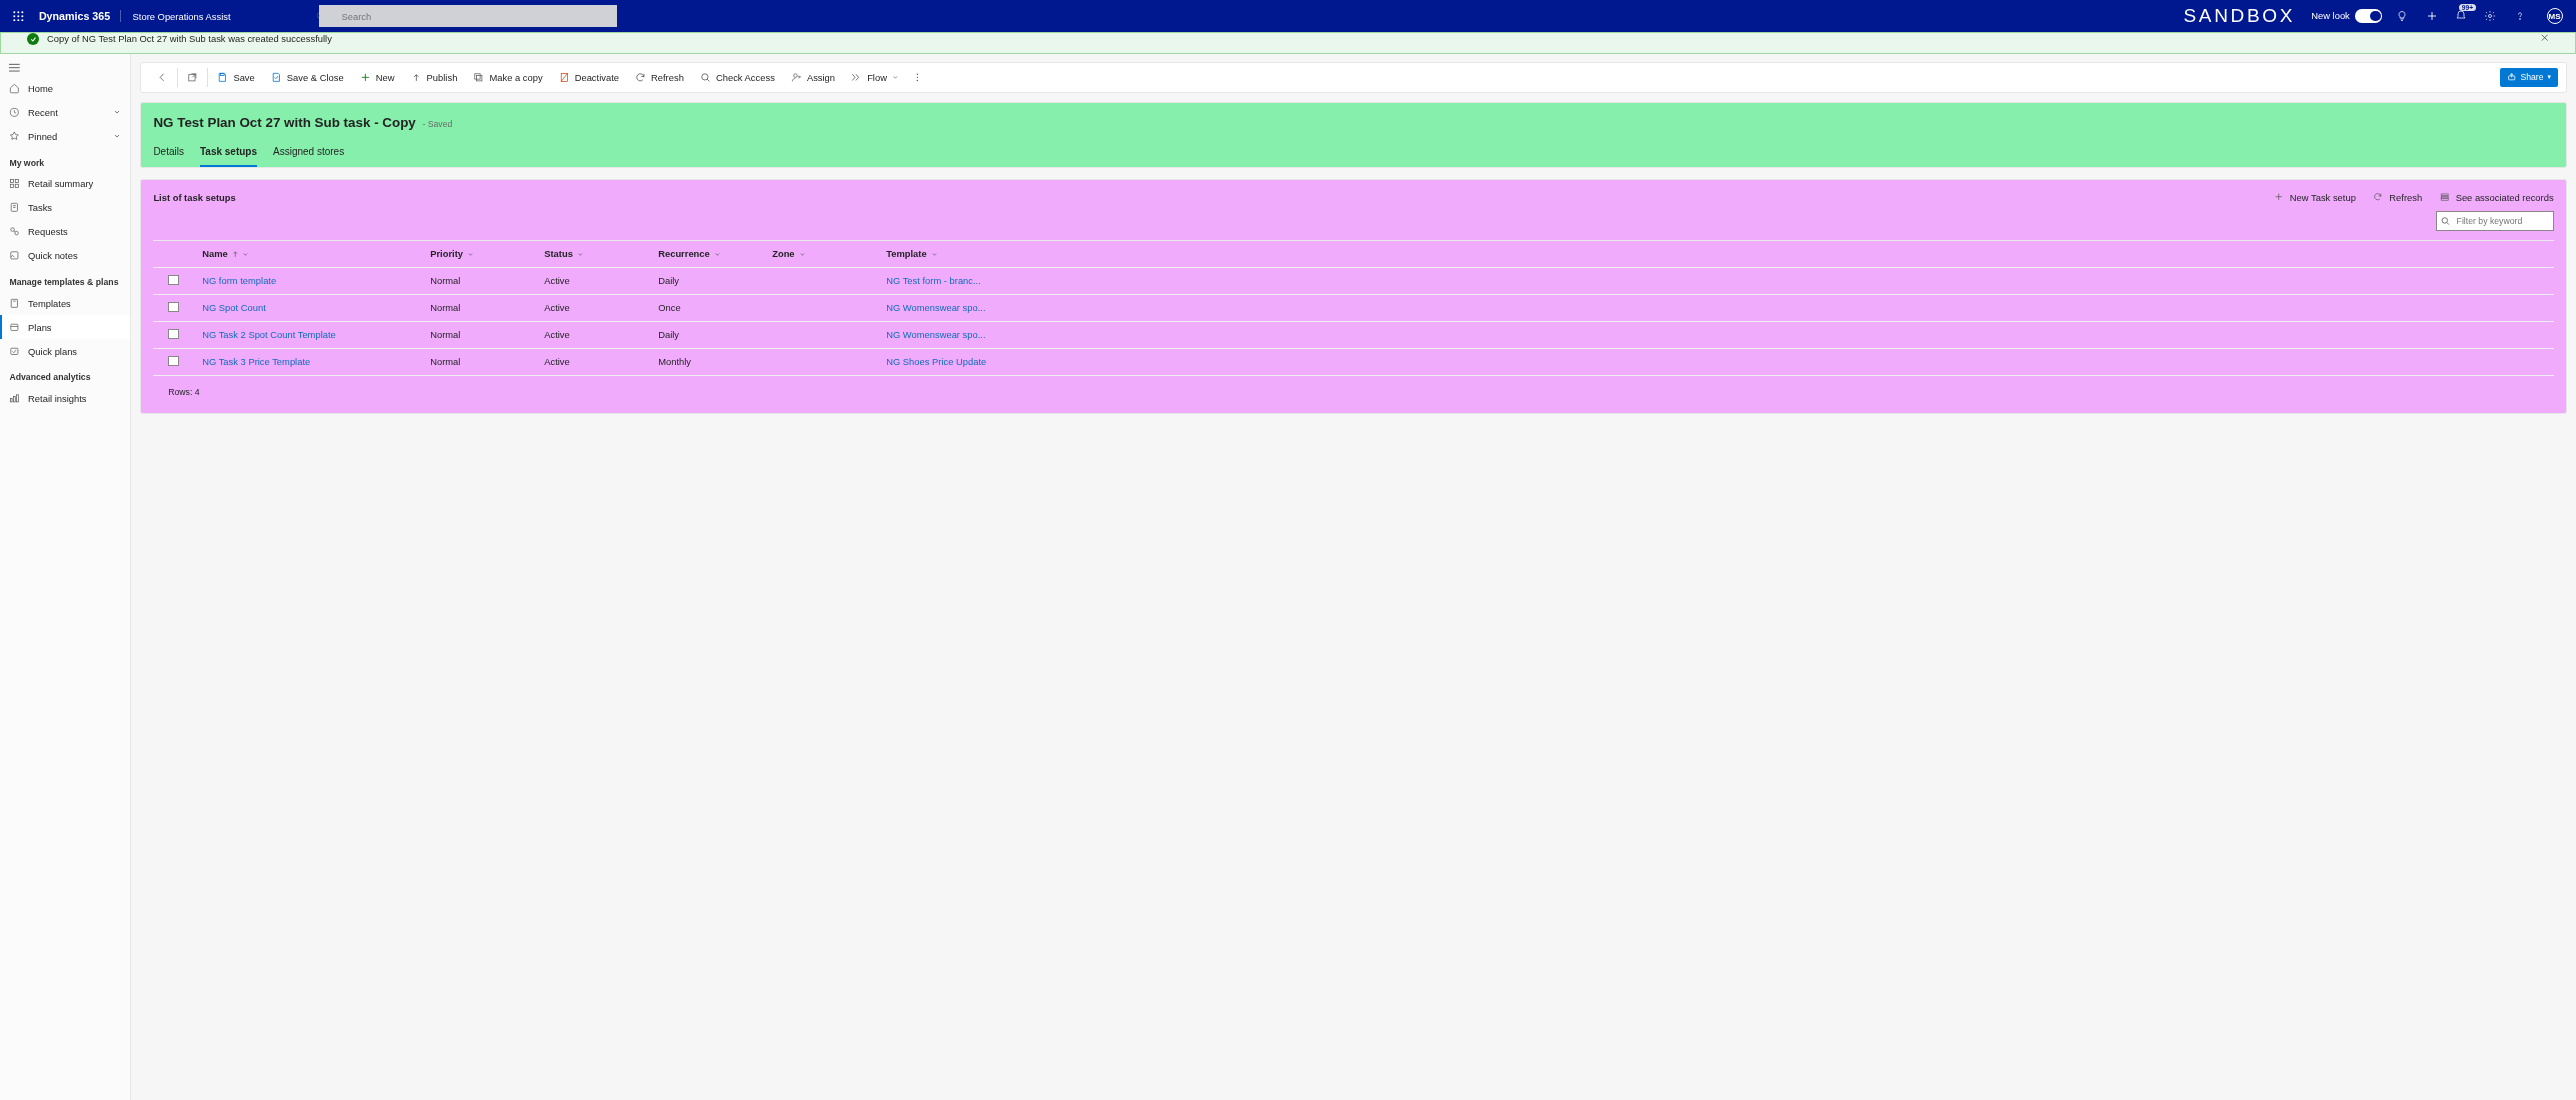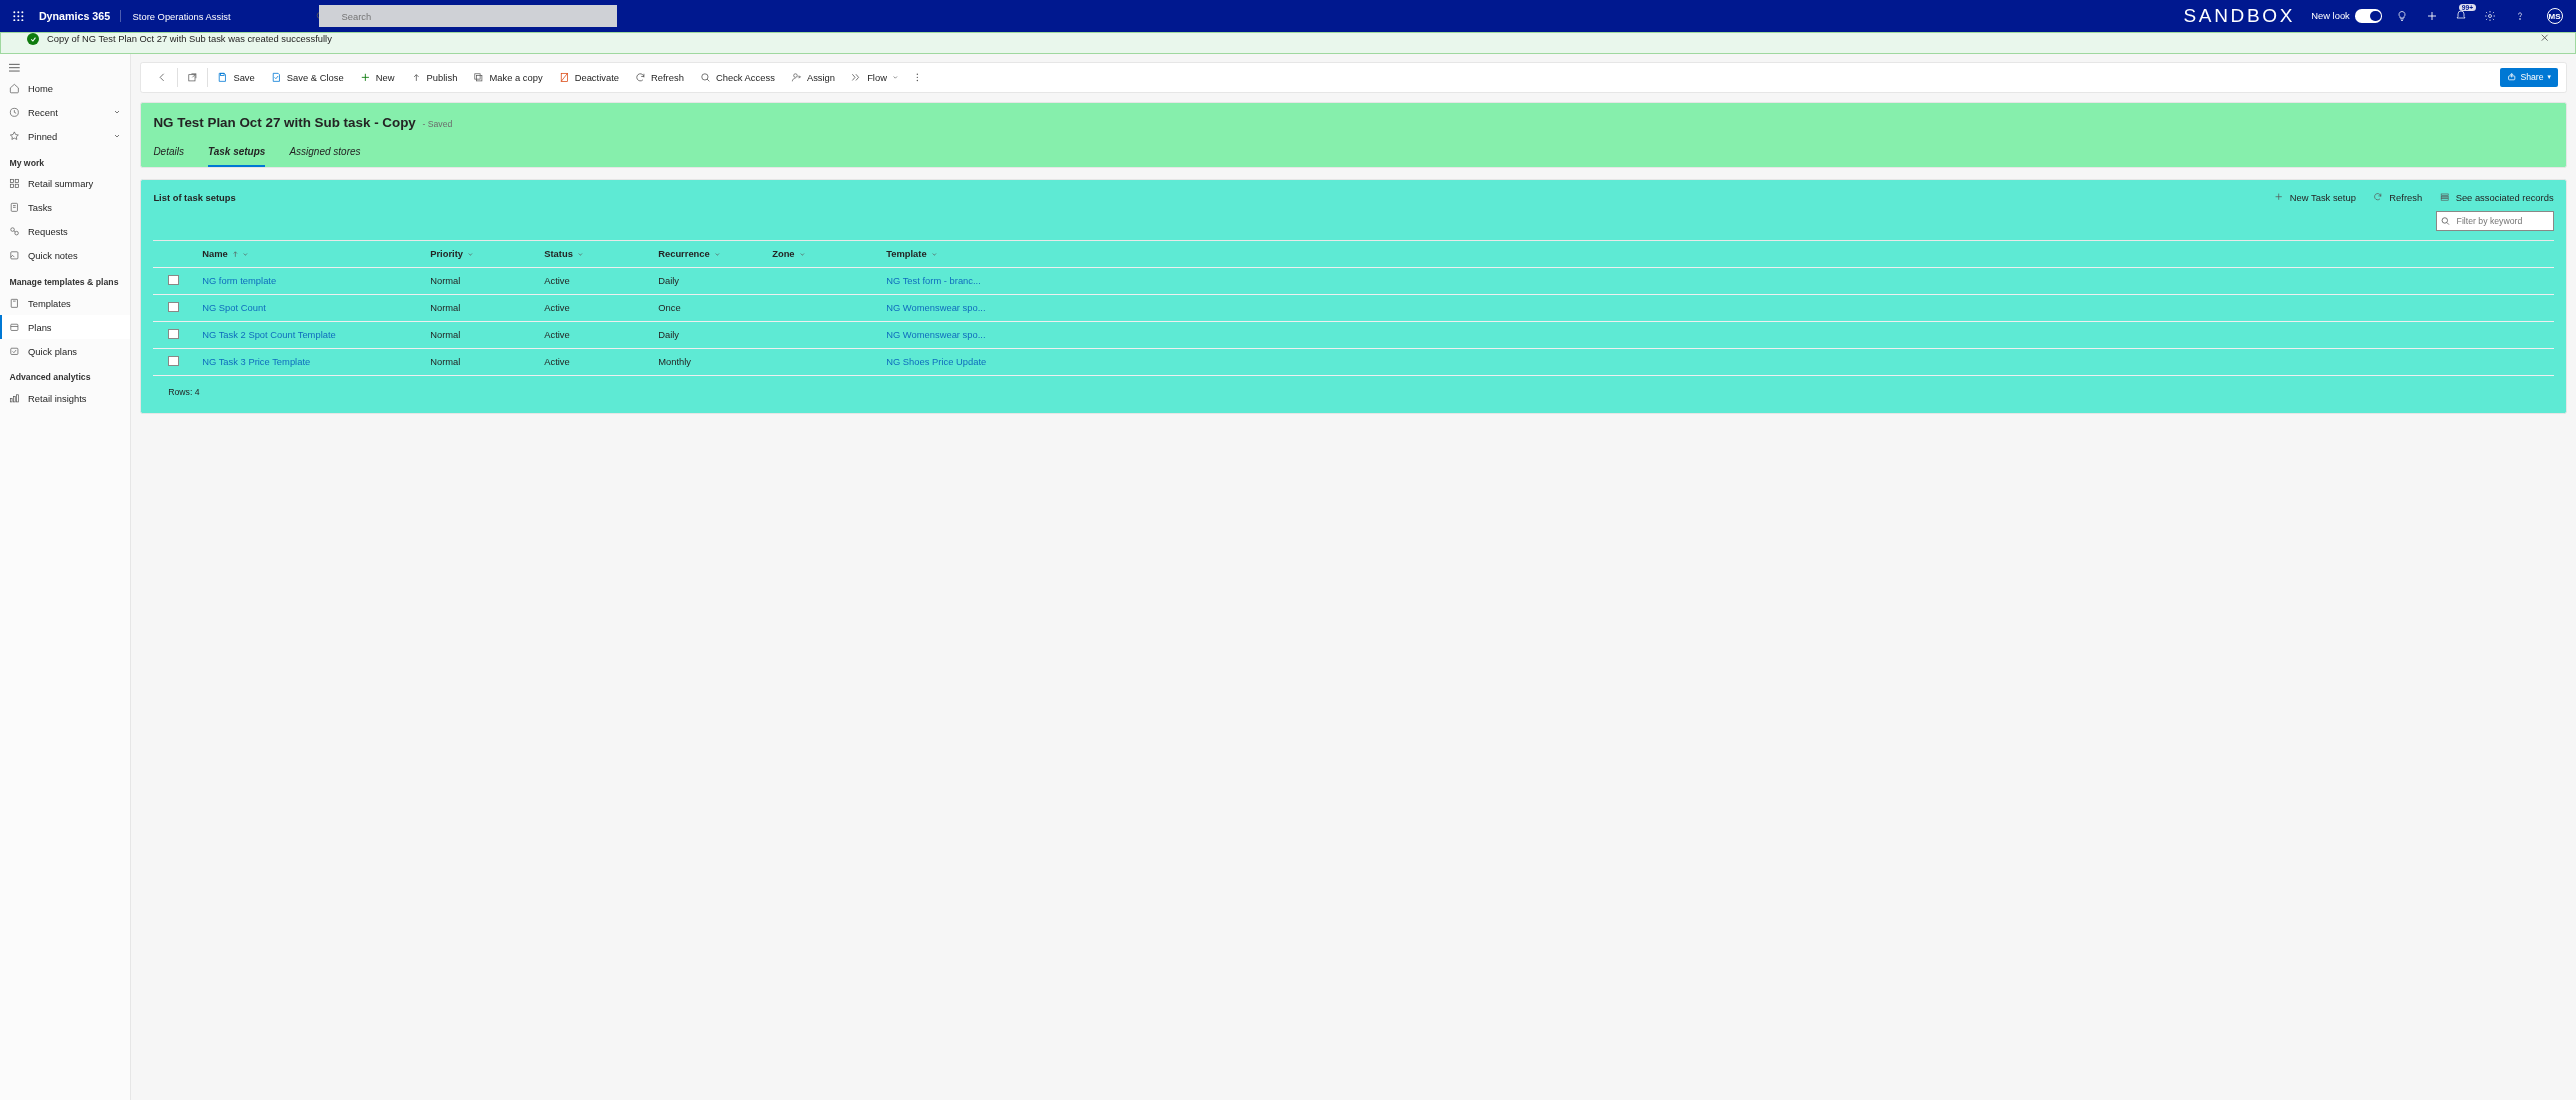--- a/index.html
+++ b/index.html
@@ -46,26 +46,26 @@
 .cmd-spacer { flex: 1; }
 .share-btn { background: #0078d4; color: #fff; height: 19px; padding: 0 6.7px; border-radius: 2px; display: flex; align-items: center; gap: 4px; cursor: pointer; font-size: 8.7px; }
 .share-btn .chev-down { font-size: 6.7px; }
 .overflow-btn { padding: 0 5.4px; cursor: pointer; }
 
 
 .page-header { background: #86efac; border: 0.7px solid #e6e6e6; border-radius: 2.7px; margin-top: 9.4px; padding: 12px 12px 0; }
 .page-title { font-size: 13.4px; font-weight: 600; display: inline; }
 .page-title-suffix { font-size: 8.7px; color: #6b6b6b; margin-left: 4px; }
 .page-subtitle { font-size: 8.7px; color: #555; margin-top: 1.3px; }
-.tabs { display: flex; gap: 24px; margin-top: 16px; font-style: italic; }
+.tabs { display: flex; gap: 16px; margin-top: 16px; }
 .tab { padding: 0 0 8px; font-size: 10px; cursor: pointer; border-bottom: 2px solid transparent; }
 .tab.active { border-bottom-color: #0078d4; font-weight: 600; }
 
 
-.subgrid { background: #5eead4; border: 0.7px solid #e6e6e6; border-radius: 2.7px; margin-top: 10.7px; padding: 12px 12px 16px; }
+.subgrid { background: #f0abfc; border: 0.7px solid #e6e6e6; border-radius: 2.7px; margin-top: 10.7px; padding: 12px 12px 16px; }
 .subgrid-header { display: flex; align-items: center; }
 .subgrid-title { font-size: 9.4px; font-weight: 600; }
 .subgrid-actions { margin-left: auto; display: flex; gap: 17.4px; }
 .subgrid-actions .action { display: flex; align-items: center; gap: 6.7px; cursor: pointer; font-size: 9.4px; }
 .filter-row { display: flex; justify-content: flex-end; margin-top: 8px; padding-bottom: 4px; }
 .filter-input-wrap { position: relative; }
 .filter-input { width: 118px; height: 20px; border: 0.7px solid #8a8886; padding: 0 5.4px 0 20px; font-size: 8.7px; }
 .filter-input-wrap .search-icon { position: absolute; left: 5.4px; top: 50%; transform: translateY(-50%); }
 
 

